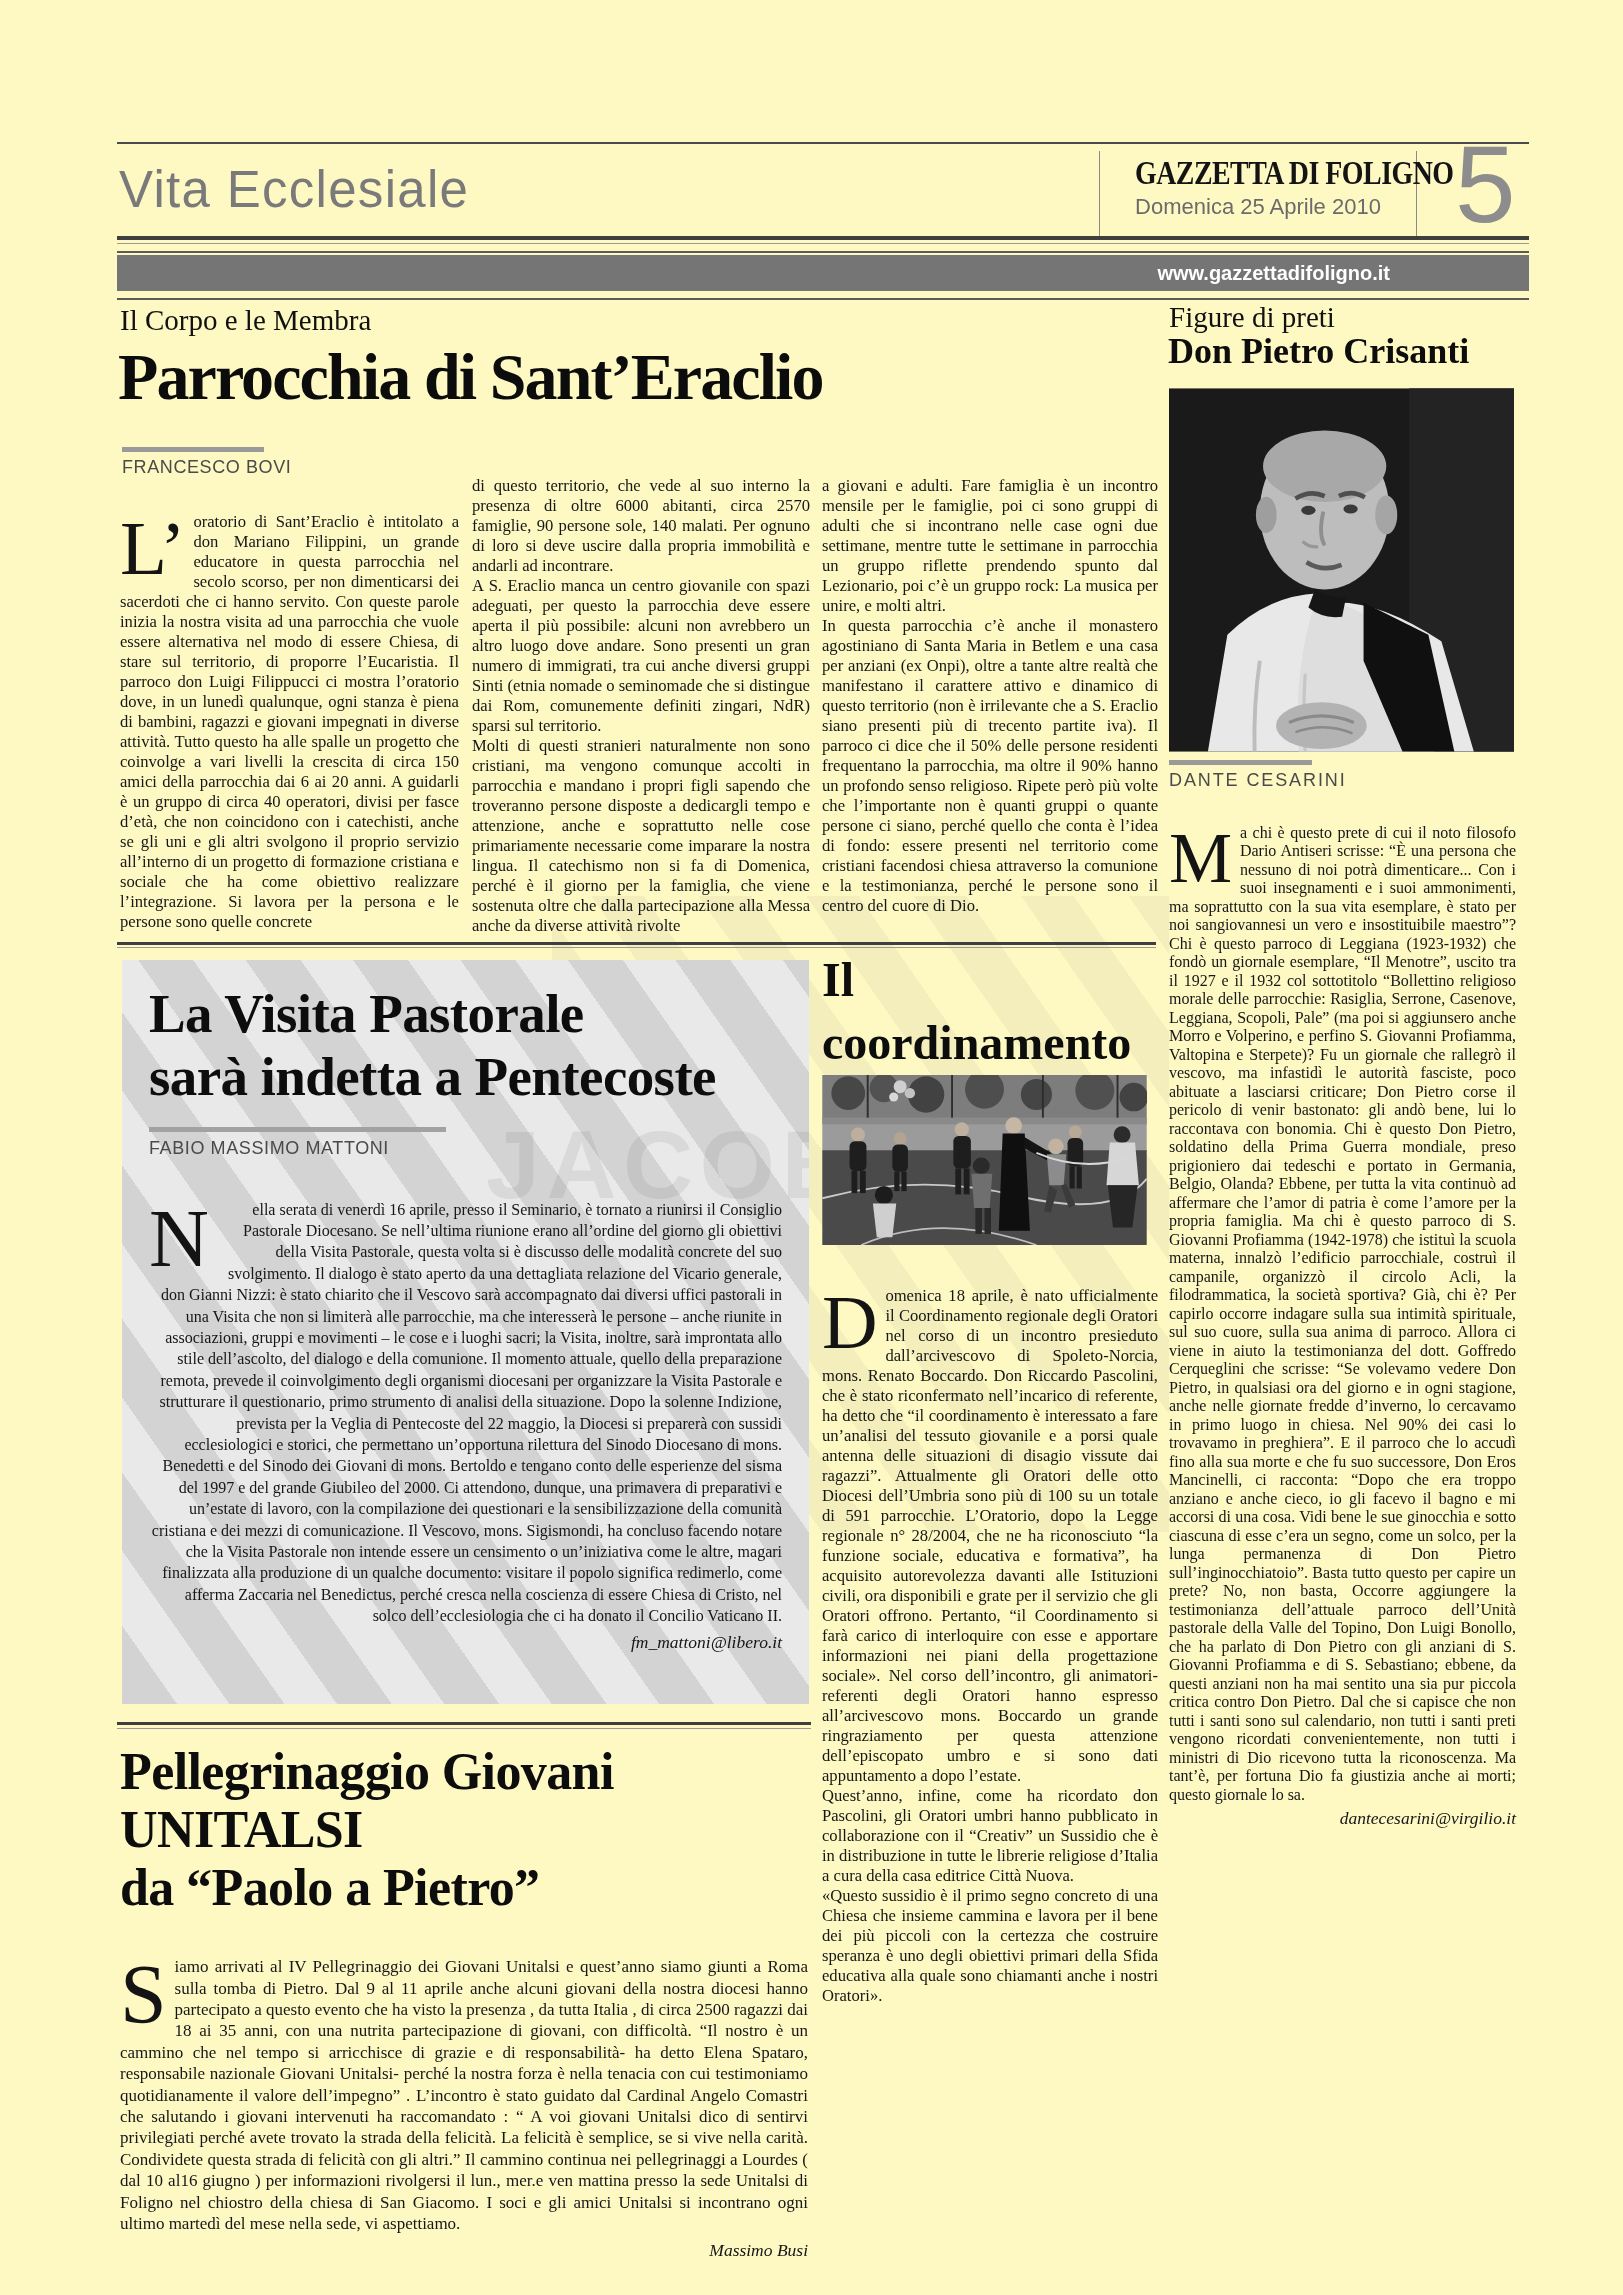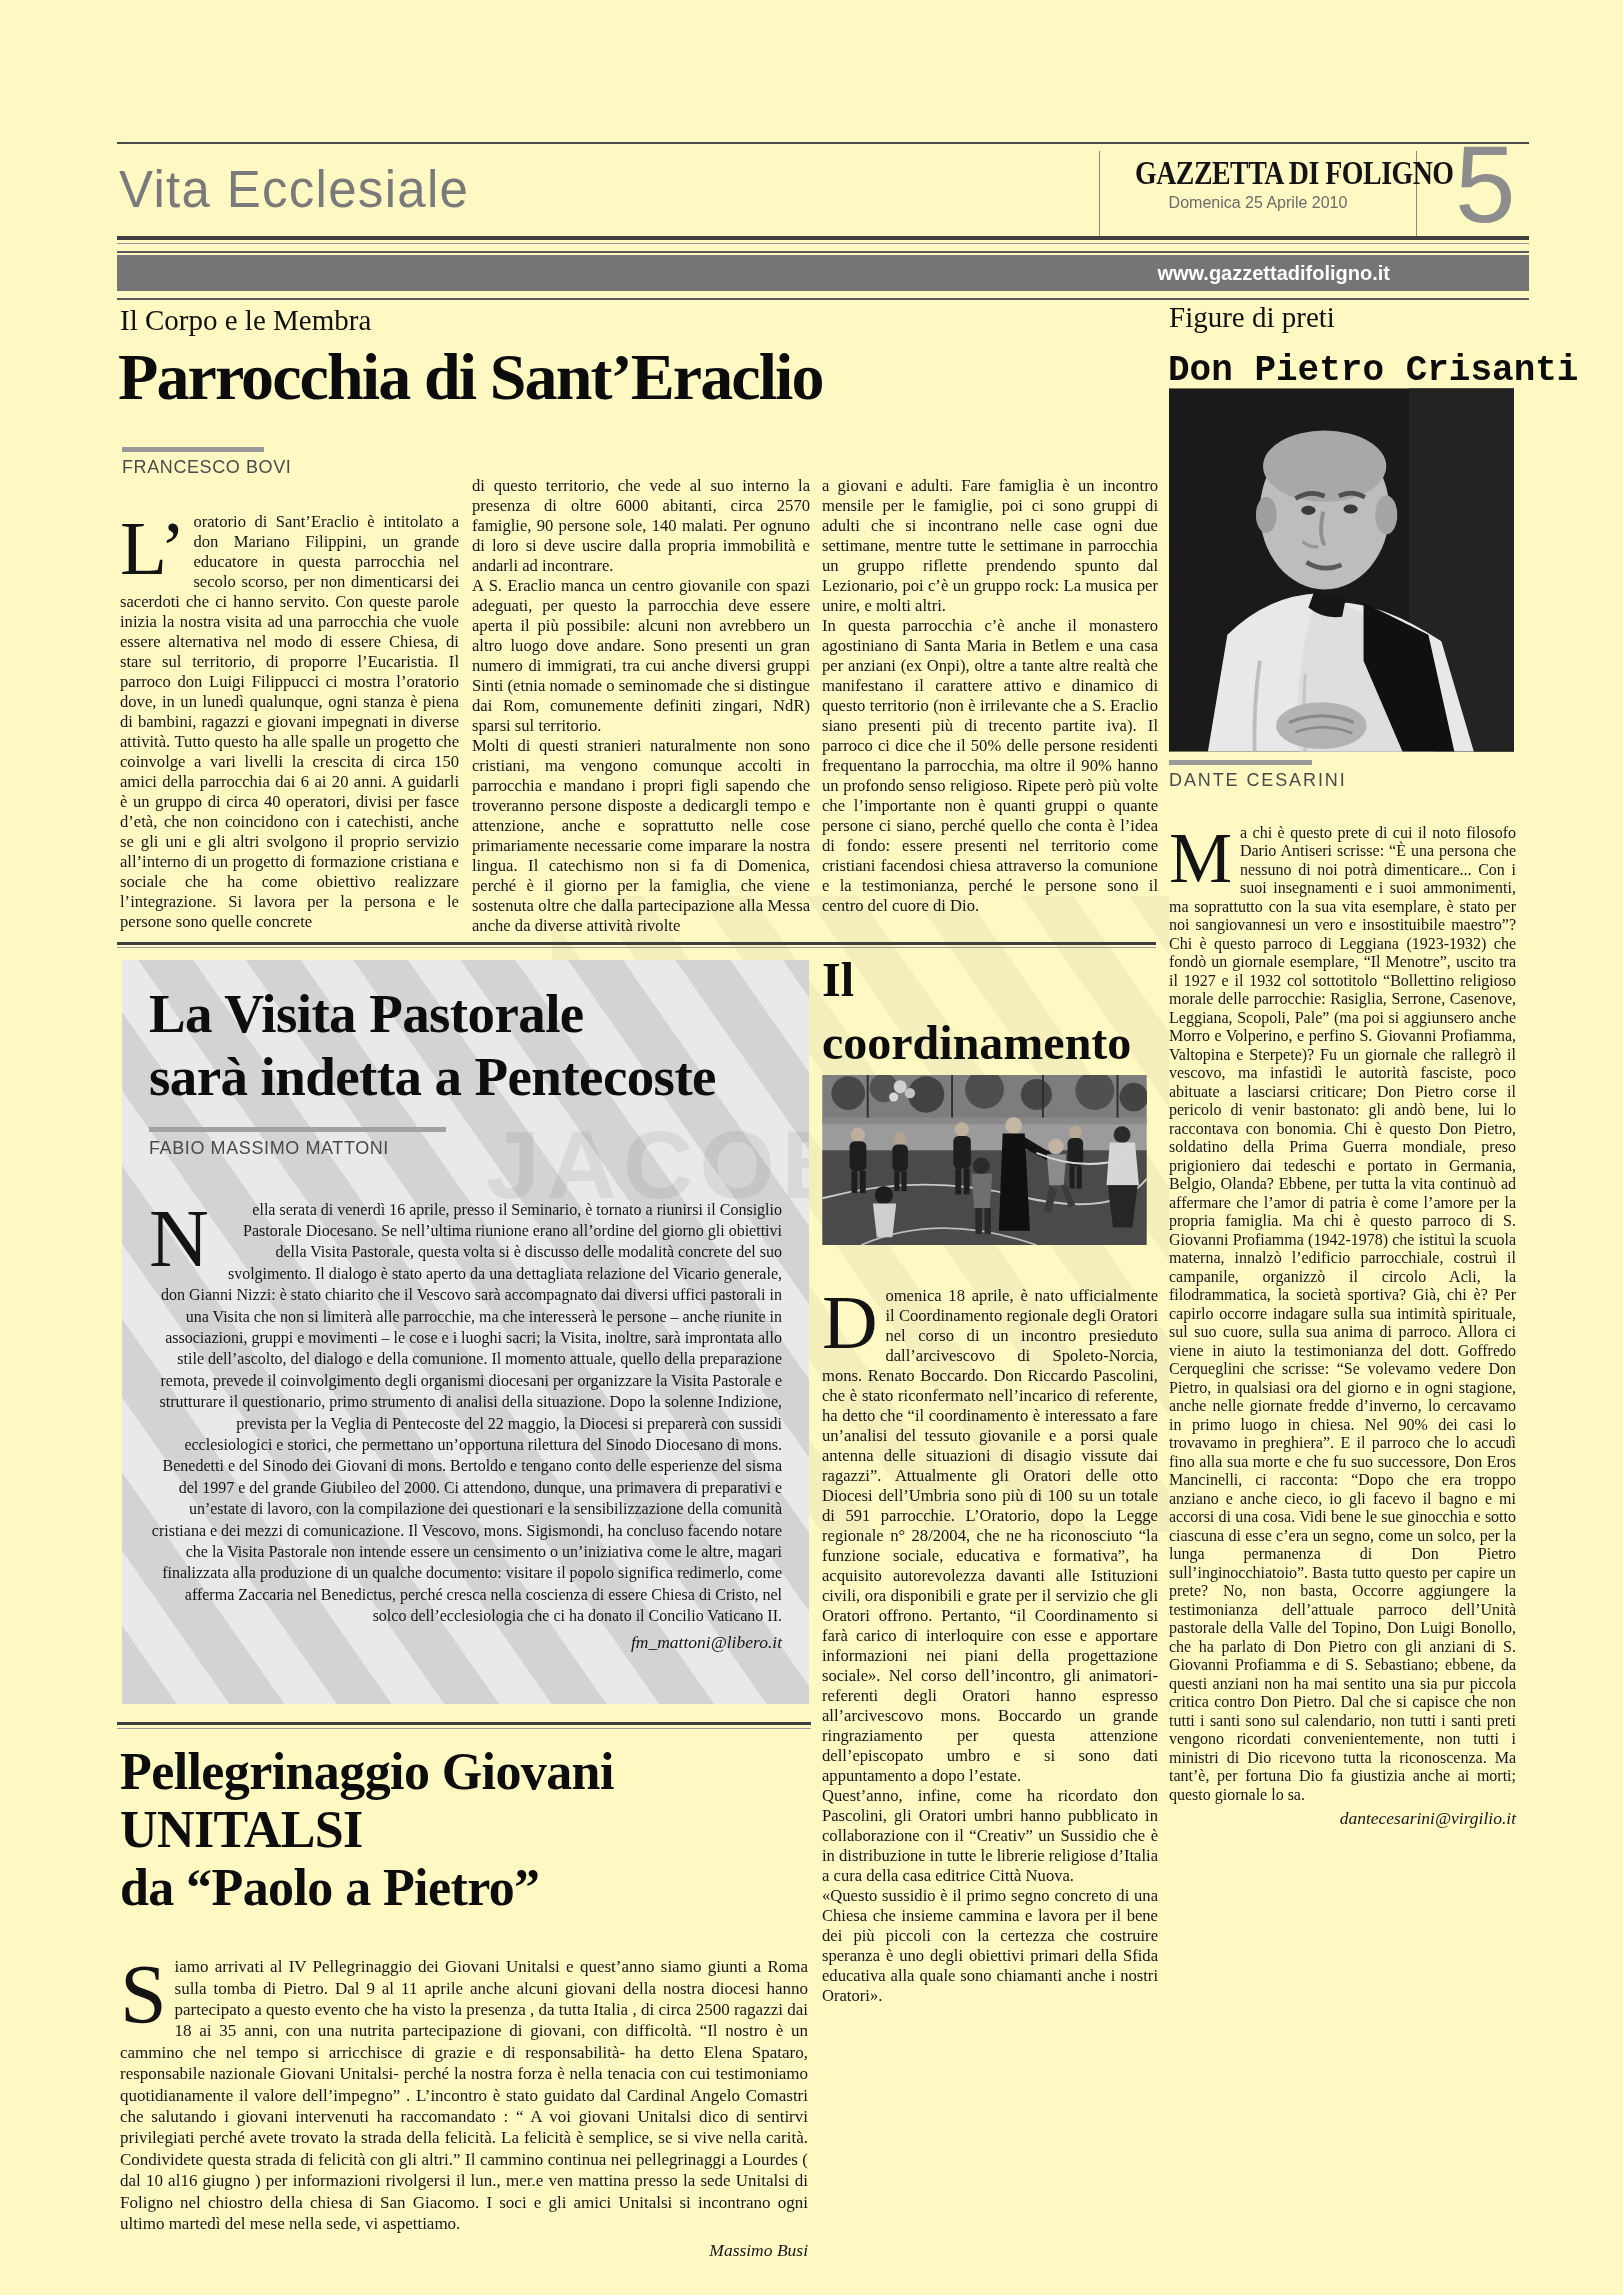--- a/index.html
+++ b/index.html
@@ -6,21 +6,21 @@
   .page{position:relative;width:1623px;height:2295px;background:#fef9c3;overflow:hidden;
         font-family:"Liberation Serif", serif;color:#161616;}
   .abs{position:absolute;}
   
   .rule{background:#4a4a4a;}
   .section-title{font-family:"Liberation Sans", sans-serif;font-size:51px;color:#7a7a7a;letter-spacing:1.3px;}
   .masthead{border-left:1.3px solid #8a8a8a;border-right:1.3px solid #8a8a8a;text-align:center;}
   .masthead-title{display:inline-block;font-family:"Liberation Serif", serif;font-weight:bold;
                   font-size:34px;letter-spacing:-0.6px;transform:scaleX(0.82);transform-origin:center;
                   white-space:nowrap;color:#141414;margin-top:2.6px;}
-  .masthead-date{font-family:"Liberation Sans", sans-serif;font-size:16px;color:#6b6b6b;margin-top:2.6px;}
+  .masthead-date{font-family:"Liberation Sans", sans-serif;font-size:22px;color:#6b6b6b;margin-top:2.6px;}
   .page-number{font-family:"Liberation Sans", sans-serif;font-size:109px;color:#8d8d8d;line-height:1;}
   .urlbar{background:#757575;position:relative;}
   .urlbar .url{position:absolute;right:139px;top:50%;transform:translateY(-50%);
                font-family:"Liberation Sans", sans-serif;font-weight:bold;font-size:20px;color:#ffffff;}
   
   .kicker{font-size:29px;color:#111;}
   .headline-xl{font-weight:bold;font-size:66px;letter-spacing:-1.9px;color:#0c0c0c;white-space:nowrap;}
   .headline-box{font-weight:bold;font-size:55px;line-height:1.13;letter-spacing:-0.6px;color:#0d0d0d;white-space:pre-line;}
   .headline-l{font-weight:bold;font-size:52px;line-height:1.12;letter-spacing:-0.6px;color:#0d0d0d;white-space:pre-line;}
   .headline-m{font-weight:bold;font-size:48px;line-height:1.31;color:#0d0d0d;white-space:pre-line;}
@@ -209,21 +209,21 @@
     <path d="M330,120 Q400,150 470,128" stroke="#d8d8d8" stroke-width="3" fill="none"></path>
   </svg>
 
   <div class="body-col abs" style="left:822px;top:1266px;width:336px;height:812px;">
     <span class="dropcap" style="font-size:77px;">D</span><span>omenica 18 aprile, è nato ufficialmente il Coordinamento regionale degli Oratori nel corso di un incontro presieduto dall’arcivescovo di Spoleto-Norcia, mons. Renato Boccardo. Don Riccardo Pascolini, che è stato riconfermato nell’incarico di referente, ha detto che “il coordinamento è interessato a fare un’analisi del tessuto giovanile e a porsi quale antenna delle situazioni di disagio vissute dai ragazzi”. Attualmente gli Oratori delle otto Diocesi dell’Umbria sono più di 100 su un totale di 591 parrocchie. L’Oratorio, dopo la Legge regionale n° 28/2004, che ne ha riconosciuto “la funzione sociale, educativa e formativa”, ha acquisito autorevolezza davanti alle Istituzioni civili, ora disponibili e grate per il servizio che gli Oratori offrono. Pertanto, “il Coordinamento si farà carico di interloquire con esse e apportare informazioni nei piani della progettazione sociale». Nel corso dell’incontro, gli animatori-referenti degli Oratori hanno espresso all’arcivescovo mons. Boccardo un grande ringraziamento per questa attenzione dell’episcopato umbro e si sono dati appuntamento a dopo l’estate.
 Quest’anno, infine, come ha ricordato don Pascolini, gli Oratori umbri hanno pubblicato in collaborazione con il “Creativ” un Sussidio che è in distribuzione in tutte le librerie religiose d’Italia a cura della casa editrice Città Nuova.
 «Questo sussidio è il primo segno concreto di una Chiesa che insieme cammina e lavora per il bene dei più piccoli con la certezza che costruire speranza è uno degli obiettivi primari della Sfida educativa alla quale sono chiamanti anche i nostri Oratori».</span>
   </div>
 
   <div class="kicker abs" style="left:1169px;top:301px;">Figure di preti</div>
-  <div class="headline-s abs" style="left:1168px;top:350px;font-family:Liberation Mono, monospace;">Don Pietro Crisanti</div>
+  <div class="headline-s abs" style="left:1168px;top:330px;">Don Pietro Crisanti</div>
 
   <svg class="abs photo-frame" style="left:1169px;top:388px;" width="345" height="364" viewBox="0 0 532 560">
     <rect x="0" y="0" width="532" height="560" fill="#1a1a1a"></rect>
     <rect x="370" y="0" width="162" height="560" fill="#232323"></rect>
 
     <ellipse cx="240" cy="190" rx="100" ry="120" fill="#bdbdbd"></ellipse>
     <ellipse cx="240" cy="120" rx="95" ry="55" fill="#a8a8a8"></ellipse>
     <ellipse cx="150" cy="195" rx="16" ry="28" fill="#9e9e9e"></ellipse>
     <ellipse cx="335" cy="195" rx="17" ry="30" fill="#a5a5a5"></ellipse>
     <path d="M195,170 q22,-14 45,-4" stroke="#4f4f4f" stroke-width="7" fill="none"></path>

